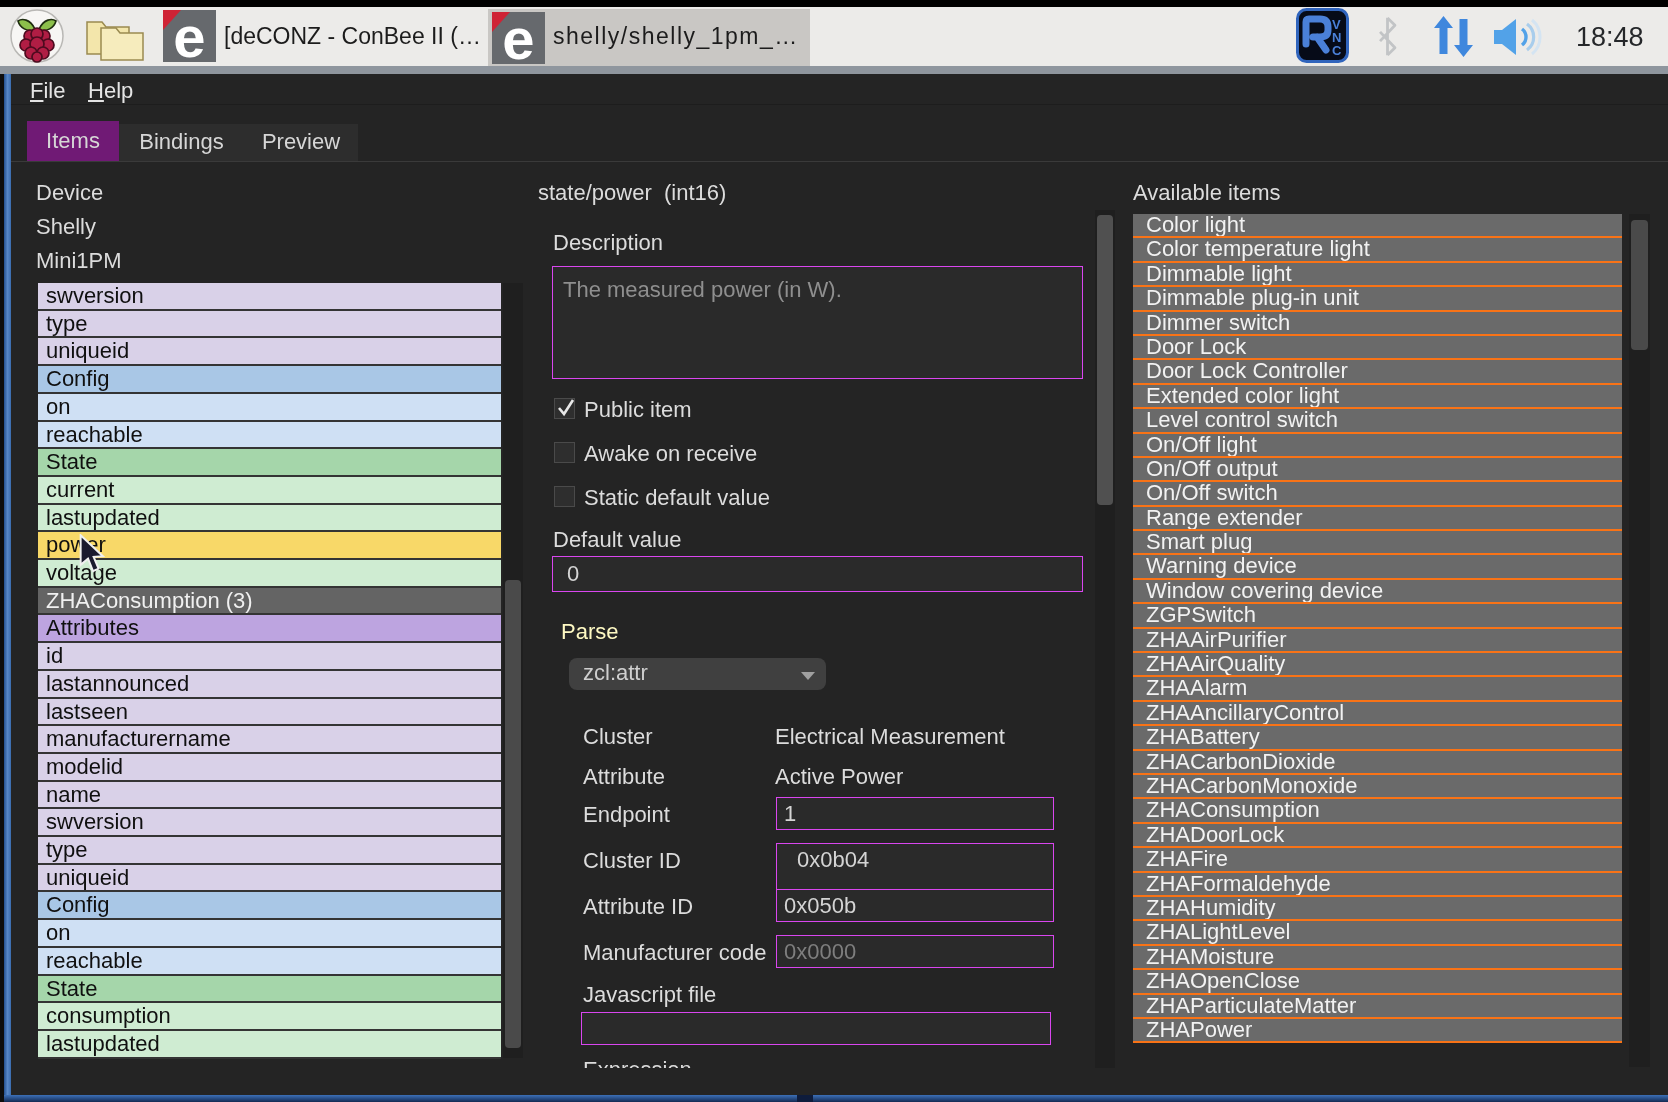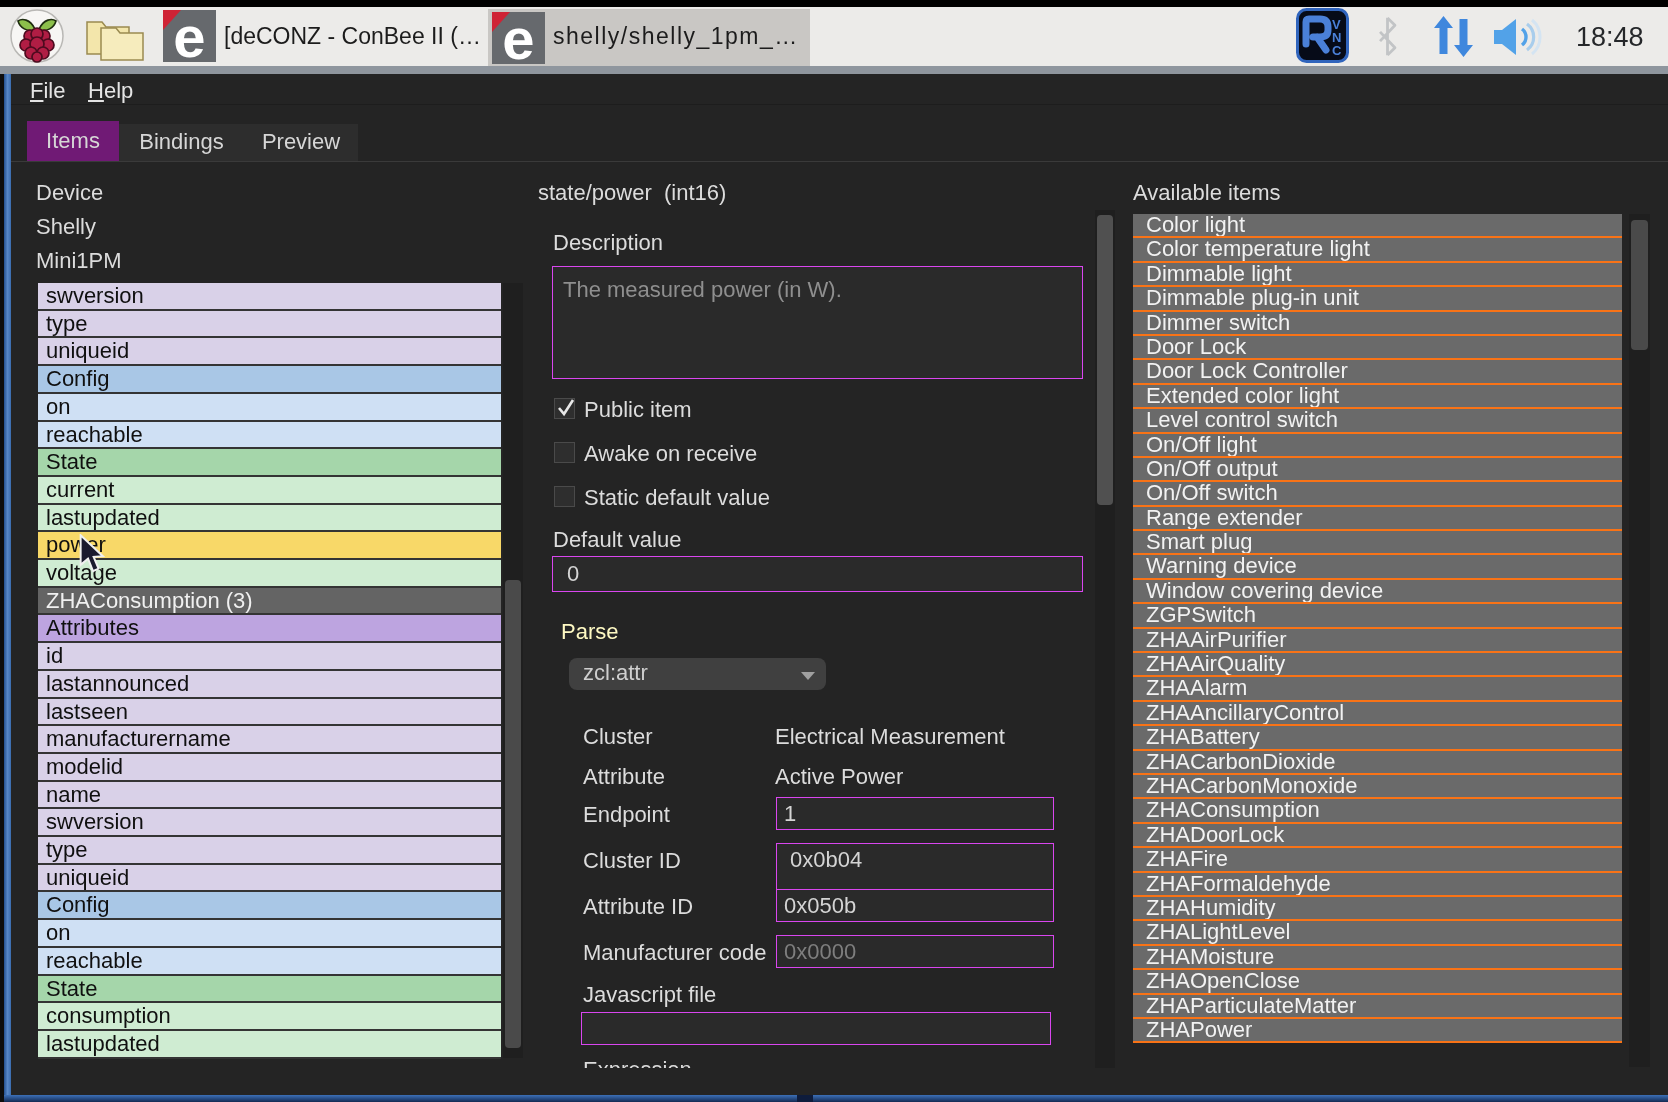--- a/index.html
+++ b/index.html
@@ -202,21 +202,21 @@
   <svg style="position:absolute;left:262px;top:460px" width="18" height="12" viewBox="0 0 18 12">
     <path d="M2 2 L16 2 L9 10 Z" fill="#a0a0a0"></path>
   </svg>
   <div class="lbl" style="left:46px;top:514px">Cluster</div>
   <div class="lbl" style="left:238px;top:514px">Electrical Measurement</div>
   <div class="lbl" style="left:46px;top:554px">Attribute</div>
   <div class="lbl" style="left:238px;top:554px">Active Power</div>
   <div class="lbl" style="left:46px;top:592px">Endpoint</div>
   <div class="inp" style="left:239px;top:587px;width:278px;height:33px;line-height:31px;padding-left:7px">1</div>
   <div class="lbl" style="left:46px;top:638px">Cluster ID</div>
-  <div class="inp" style="left:239px;top:633px;width:278px;height:48px;line-height:31px;padding-left:13px">0x0b04</div>
+  <div class="inp" style="left:239px;top:633px;width:278px;height:48px;line-height:31px;padding-left:20px">0x0b04</div>
   <div class="lbl" style="left:46px;top:684px">Attribute ID</div>
   <div class="inp" style="left:239px;top:679px;width:278px;height:33px;line-height:31px;padding-left:7px">0x050b</div>
   <div class="lbl" style="left:46px;top:730px">Manufacturer code</div>
   <div class="inp" style="left:239px;top:725px;width:278px;height:33px;line-height:31px;color:#7e7e7e;padding-left:7px">0x0000</div>
   <div class="lbl" style="left:46px;top:772px">Javascript file</div>
   <div class="inp" style="left:44px;top:802px;width:470px;height:33px"></div>
   <div class="lbl" style="left:46px;top:847px">Expression</div>
 </div>
 <div class="abs" id="msb"></div>
 <div class="abs" id="msbthumb"></div>

